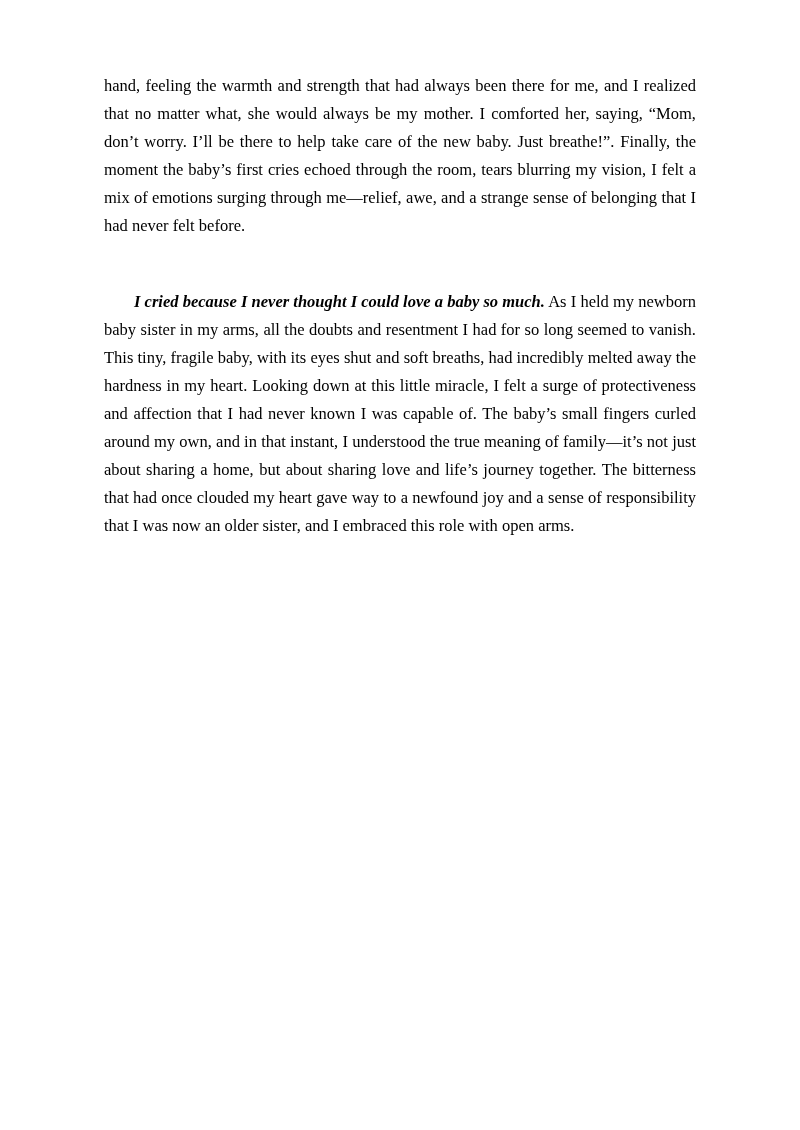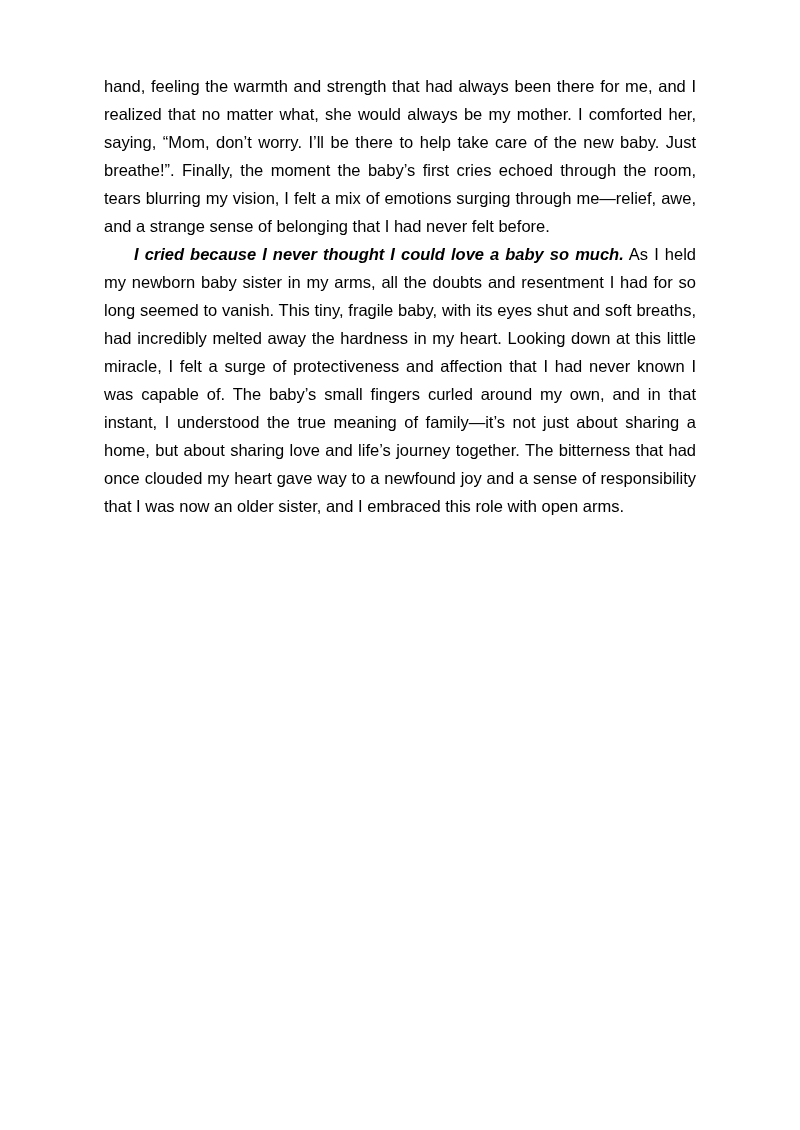--- a/index.html
+++ b/index.html
@@ -8,38 +8,39 @@
     background: #ffffff;
   }
   .page {
     position: relative;
     width: 720px;
     height: 1130px;
     margin: 0 auto;
     background: #ffffff;
     box-sizing: border-box;
     padding: 72px 64px 60px 64px;
-    font-family: Liberation Sans, sans-serif;
+    font-family: Liberation Serif, serif;
     font-size: 16.5px;
     line-height: 28px;
     color: #000000;
     overflow: hidden;
   }
   .para {
     margin: 0;
     text-align: justify;
     text-justify: inter-word;
   }
   .heading {
     margin: 0;
     font-weight: bold;
     text-align: left;
   }
   .indent-first {
     text-indent: 30px;
+    margin-top: 48px;
   }
   .lead-sentence {
     font-weight: bold;
     font-style: italic;
   }
 </style>
 </head>
 <body>
 
 <div class="page">

